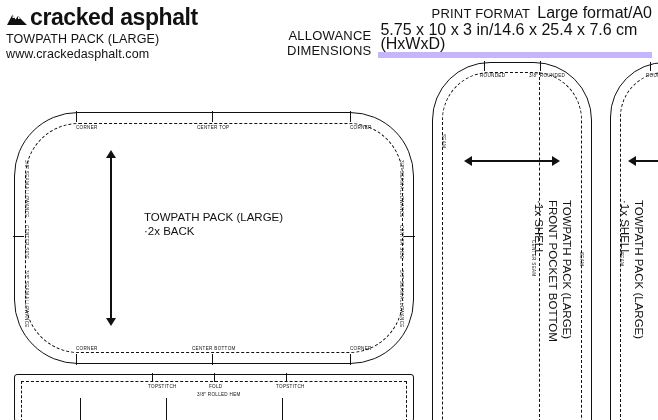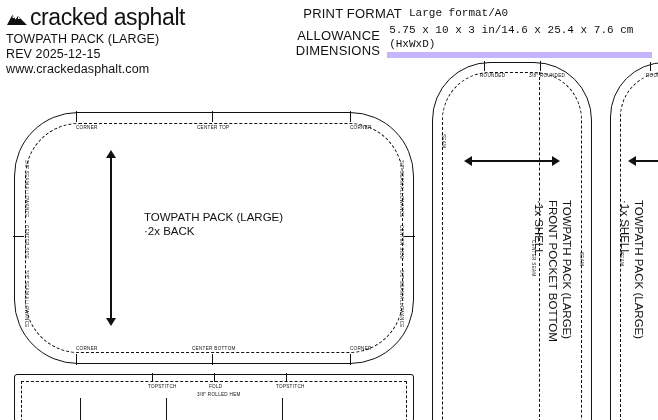--- a/index.html
+++ b/index.html
@@ -9,40 +9,40 @@
     font-family:"Liberation Sans", sans-serif;
     color:#111;
     overflow:hidden;
     position:relative;
   }
   .page{position:absolute;inset:0;}
 
   
   .brand{position:absolute;left:6px;top:4px;width:250px;}
   .brand-title{
-    font-size:23px;font-weight:400;letter-spacing:-0.4px;
+    font-size:23px;font-weight:700;letter-spacing:-0.4px;
     line-height:26px;white-space:nowrap;
   }
   .brand-mark{
     display:inline-block;width:22px;height:16px;vertical-align:-2px;margin-right:2px;
   }
   .brand-lines{margin-top:2px;}
   .brand-lines div{
     font-size:12.5px;line-height:15px;letter-spacing:0.1px;
   }
 
   .specs{position:absolute;left:232px;top:6px;width:420px;}
   .spec-row{display:flex;align-items:flex-end;}
   .spec-label{
     font-size:13px;font-weight:400;text-align:right;
     width:170px;letter-spacing:0.2px;line-height:15px;
   }
   .spec-value{
-    font-family:Liberation Mono, monospace;
-    font-size:11px;margin-left:7px;line-height:14px;
+    font-family:Liberation Sans, sans-serif;
+    font-size:16px;margin-left:7px;line-height:14px;
     padding-bottom:1px;
   }
   .spec-value.underlined{border-bottom:6px solid #c4b5fd;padding:0 4px 1px 2px;}
 
   
   .piece{position:absolute;}
   .outline{
     position:absolute;inset:0;
     border:1.6px solid #111;
     background:#fff;
@@ -104,27 +104,26 @@
       <span class="brand-mark">
         <svg viewBox="0 0 44 30" width="22" height="16" aria-hidden="true">
           <path d="M2 27 L13 6 L19 16 L24 9 L42 27 Z" fill="#111"></path>
           <path d="M13 6 L17 13 L13 13 Z" fill="#fff"></path>
           <path d="M24 9 L28 15 L24 15 Z" fill="#fff"></path>
         </svg>
       </span><span>cracked asphalt</span>
     </div>
     <div class="brand-lines">
       <div>TOWPATH PACK (LARGE)</div>
-      <div>REV 2025-12-15</div>
       <div>www.crackedasphalt.com</div>
     </div>
   </div>
 
   <div class="specs">
-    <div class="spec-row" style="margin-bottom:2px;">
+    <div class="spec-row" style="margin-bottom:2px;justify-content:flex-end;">
       <div class="spec-label">PRINT FORMAT</div>
       <div class="spec-value">Large format/A0</div>
     </div>
     <div class="spec-row">
       <div class="spec-label">ALLOWANCE DIMENSIONS</div>
       <div class="spec-value underlined">5.75 x 10 x 3 in/14.6 x 25.4 x 7.6 cm (HxWxD)</div>
     </div>
   </div>
 
   <div class="piece" style="left:14px;top:112px;width:400px;height:252px;">

